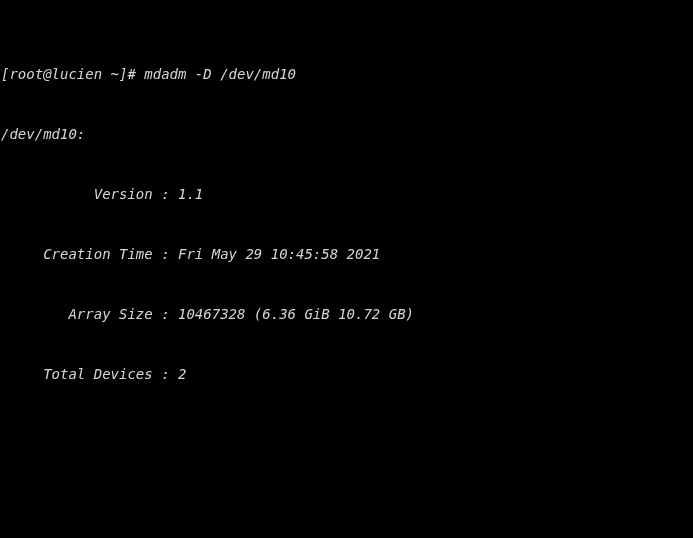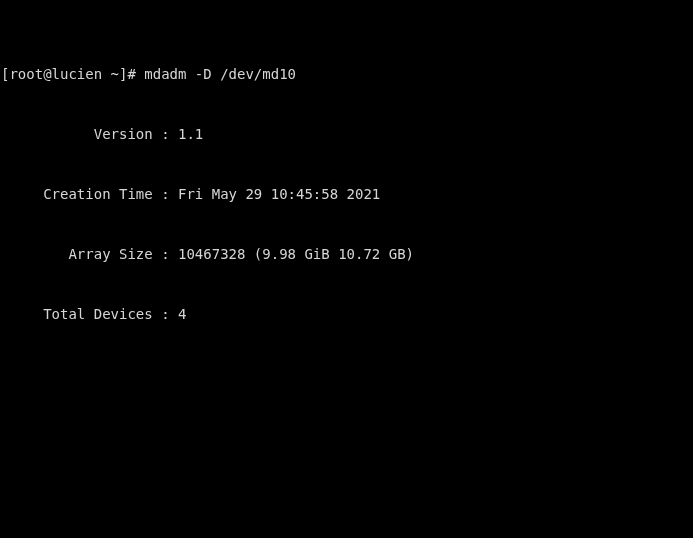--- a/index.html
+++ b/index.html
@@ -18,38 +18,40 @@
     height: 538px;
     background: #000000;
     color: #d6d6d6;
     font-family: "DejaVu Sans Mono", "Liberation Mono", monospace;
     font-size: 14px;
     line-height: 20px;
     letter-spacing: 0px;
     padding: 4px 0 0 0;
     box-sizing: border-box;
     white-space: pre;
+    font-style: italic;
     -webkit-font-smoothing: none;
   }
   .line {
     height: 20px;
     white-space: pre;
     padding-left: 1px;
   }
 </style>
 </head>
 <body>
 
 <div id="terminal">
 
   <div class="line">[root@lucien ~]# mdadm -D /dev/md10</div>
+  <div class="line">/dev/md10:</div>
   <div class="line">           Version : 1.1</div>
   <div class="line">     Creation Time : Fri May 29 10:45:58 2021</div>
-  <div class="line">        Array Size : 10467328 (9.98 GiB 10.72 GB)</div>
-  <div class="line">     Total Devices : 4</div>
+  <div class="line">        Array Size : 10467328 (6.36 GiB 10.72 GB)</div>
+  <div class="line">     Total Devices : 2</div>
   
   
   
   
   
   
   
   
   
   

